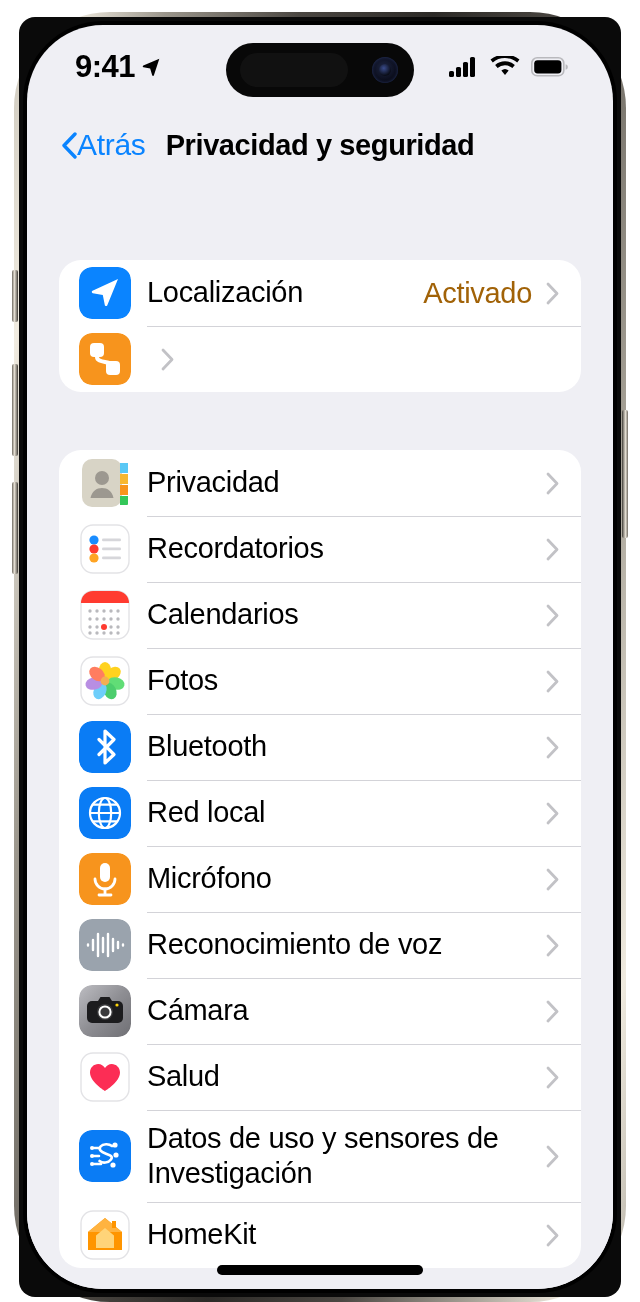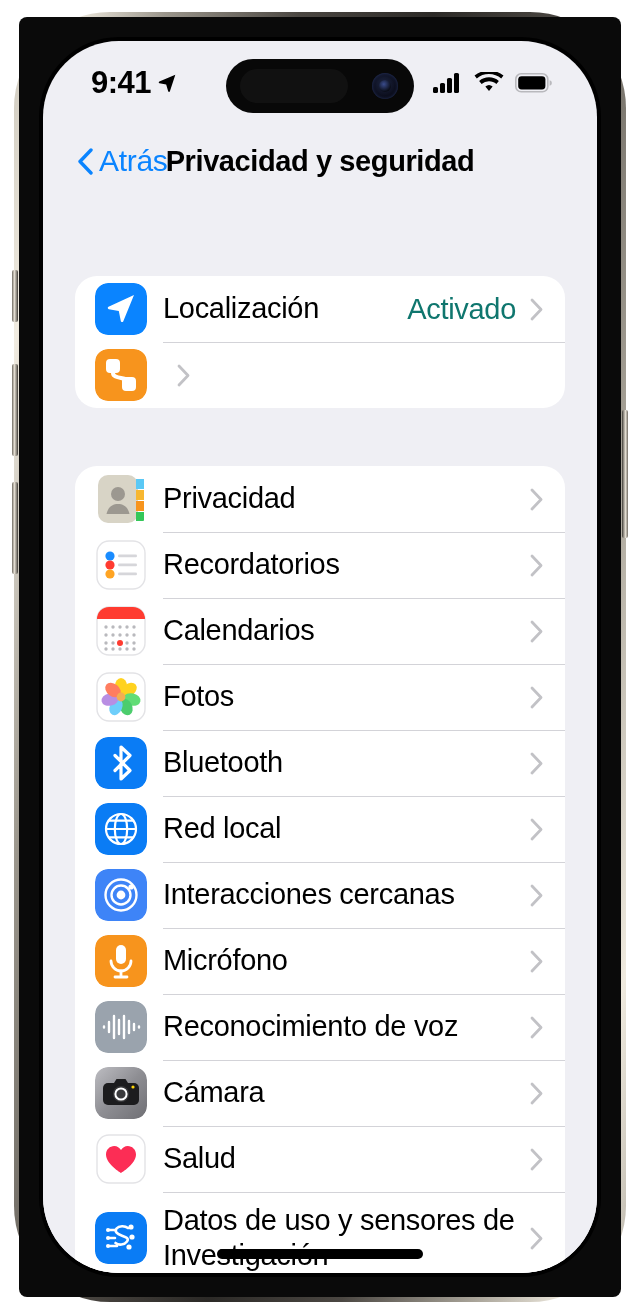--- a/index.html
+++ b/index.html
@@ -14,23 +14,23 @@
   
   .device {
     position: absolute; left: 14px; top: 12px;
     width: 612px; height: 1290px;
     border-radius: 96px;
     background: linear-gradient(100deg,#c9c4b8 0%,#f1ece1 7%,#9b968c 18%,#4b4742 34%,#2c2a27 50%,#4b4742 66%,#a9a499 82%,#efeadf 93%,#b8b3a8 100%);
     padding: 5px;
   }
   .device-inner {
     width: 100%; height: 100%;
-    border-radius: 8px;
+    border-radius: 16px;
     background: #0a0a0a;
-    padding: 20px;
+    padding: 4px;
   }
   .bezel {
     width: 100%; height: 100%;
     border-radius: 80px;
     background: #000;
     padding: 4px;
     overflow: hidden;
   }
   .screen {
     position: relative;
@@ -79,21 +79,21 @@
   .lens::after {
     content:""; position:absolute; left:7px; top:7px; width:12px; height:12px;
     border-radius:50%; background: radial-gradient(circle at 40% 35%, #3a4c8c, #0a0d18 70%);
   }
 
   
   .navbar {
     position: absolute; left: 0; top: 84px; width: 100%; height: 72px;
     display: flex; align-items: center; padding: 0 34px;
   }
-  .back-btn { display: flex; align-items: center; gap: 6px; cursor: pointer; }
+  .back-btn { display: flex; align-items: center; gap: 0; cursor: pointer; }
   .chev-back { width: 16px; height: 27px; display:block; }
   .back-label { font-size: 30px; color: #0a84ff; letter-spacing: -0.3px; }
   .nav-title {
     position: absolute; left: 0; right: 0; text-align: center;
     font-size: 29px; font-weight: 700; color: #000; letter-spacing: -0.4px;
     pointer-events: none;
   }
 
   
   .content {
@@ -127,21 +127,21 @@
     display: flex; align-items: center; justify-content: center;
     margin-right: 16px;
   }
   .ic { width: 52px; height: 52px; border-radius: 13px; display:block; }
   .row-label {
     flex: 1 1 auto;
     font-size: 29px; color: #000; letter-spacing: -0.3px;
     line-height: 1.22;
   }
   .row-value {
-    font-size: 29px; color: #0f766e; letter-spacing: -0.3px; margin-right: 14px;
+    font-size: 29px; color: #a16207; letter-spacing: -0.3px; margin-right: 14px;
     white-space: nowrap;
   }
   .chev { flex: 0 0 auto; width: 13px; height: 23px; display:block; }
 
   
   .home-indicator {
     position: absolute; left: 50%; bottom: 14px; transform: translateX(-50%);
     width: 206px; height: 10px; border-radius: 6px; background: #000;
   }
 </style>
@@ -346,37 +346,20 @@
                       <path d="M11 26h30M13.6 17.6h24.8M13.6 34.4h24.8"></path>
                     </g>
                   </svg>
                 </span>
                 <span class="row-label">Red local</span>
                 <svg class="chev" viewBox="0 0 13 23">
                     <path d="M2 2l9 9.5L2 21" fill="none" stroke="#c2c2c6" stroke-width="2.8" stroke-linecap="round" stroke-linejoin="round"></path>
                   </svg>
               </div>
 
-              <div class="row">
-                <span class="icon-wrap">
-                  <svg class="ic" viewBox="0 0 52 52">
-                    <rect width="52" height="52" rx="13" fill="#3e84f7"></rect>
-                    <g fill="none" stroke="#fff" stroke-width="2.4">
-                      <circle cx="26" cy="26" r="15.5"></circle>
-                      <circle cx="26" cy="26" r="9.5"></circle>
-                    </g>
-                    <circle cx="26" cy="26" r="4.4" fill="#fff"></circle>
-                    <circle cx="36" cy="18" r="2.6" fill="#fff"></circle>
-                  </svg>
-                </span>
-                <span class="row-label">Interacciones cercanas</span>
-                <svg class="chev" viewBox="0 0 13 23">
-                    <path d="M2 2l9 9.5L2 21" fill="none" stroke="#c2c2c6" stroke-width="2.8" stroke-linecap="round" stroke-linejoin="round"></path>
-                  </svg>
-              </div>
 
               <div class="row">
                 <span class="icon-wrap">
                   <svg class="ic" viewBox="0 0 52 52">
                     <rect width="52" height="52" rx="13" fill="#f7941d"></rect>
                     <rect x="21" y="10" width="10" height="19" rx="5" fill="#fff"></rect>
                     <path d="M16 26a10 10 0 0 0 20 0" fill="none" stroke="#fff" stroke-width="2.8" stroke-linecap="round"></path>
                     <path d="M26 36v6M20 42h12" stroke="#fff" stroke-width="2.8" stroke-linecap="round"></path>
                   </svg>
                 </span>

